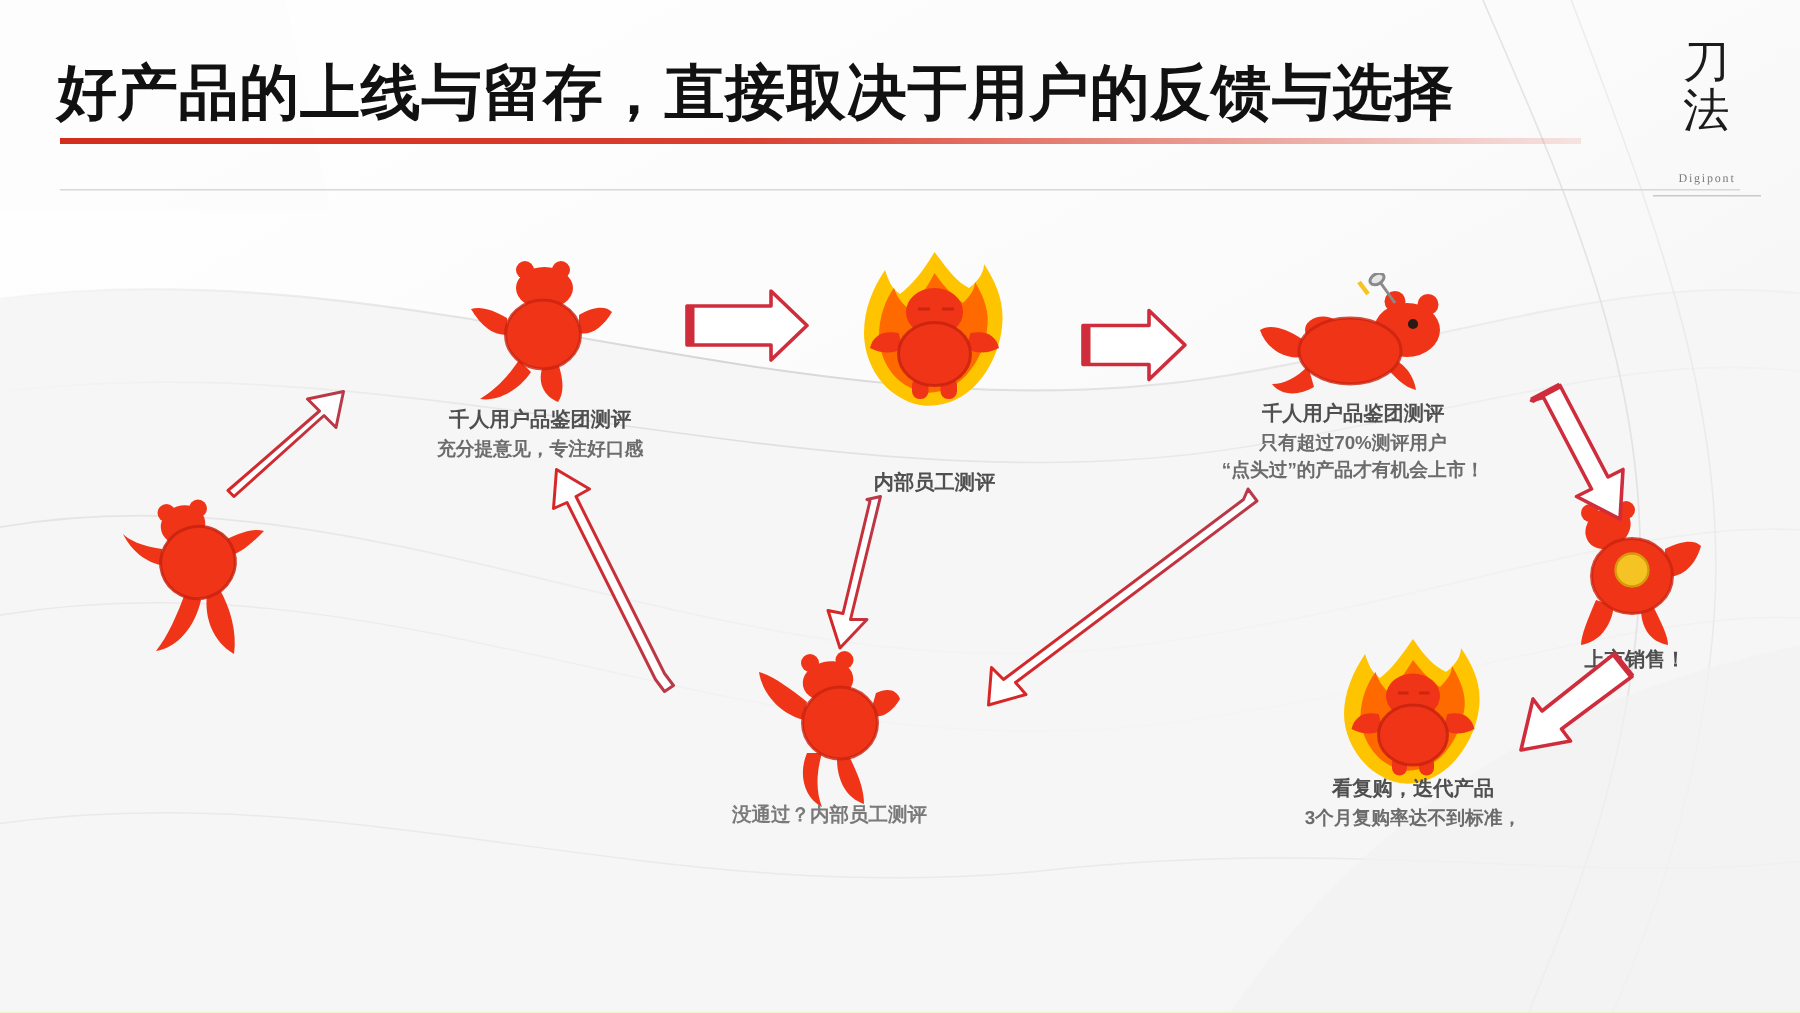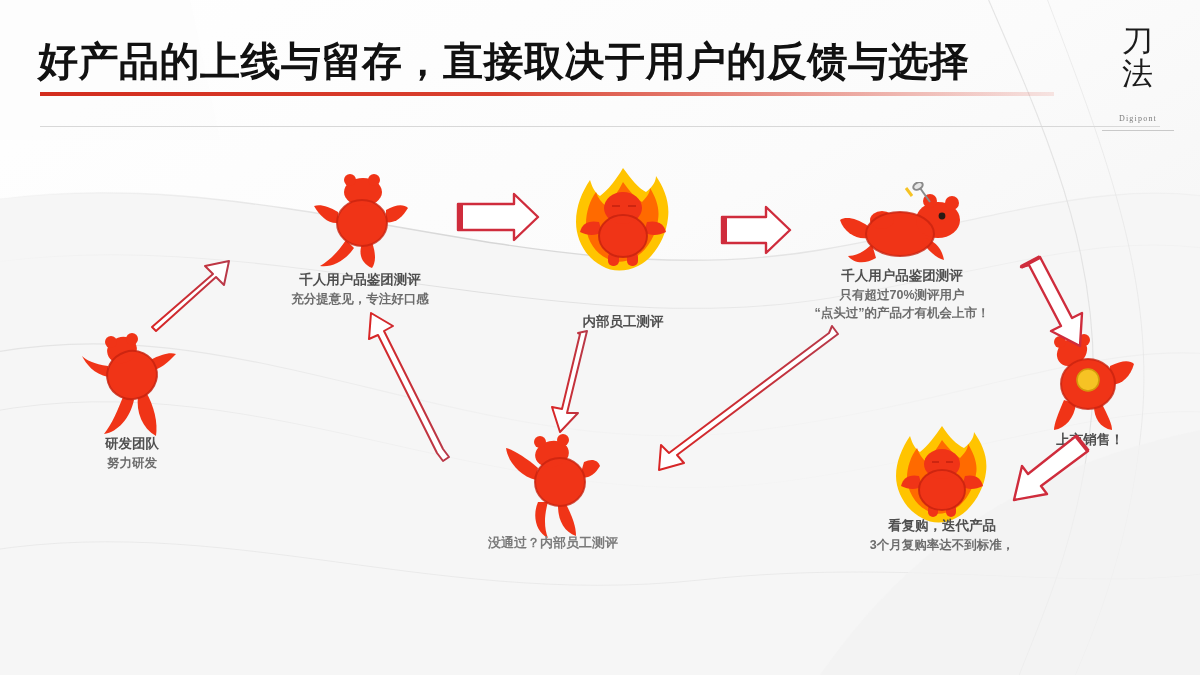--- a/index.html
+++ b/index.html
@@ -236,24 +236,20 @@
           <circle cx="54" cy="9" r="6"></circle>
           <path d="M30,36 C16,34 8,30 4,26 C8,34 16,44 30,47 Z"></path>
           <path d="M72,30 C84,24 92,22 98,24 C90,32 82,40 72,41 Z"></path>
           <path d="M46,64 C40,80 34,94 26,104 C40,102 52,88 56,70 Z"></path>
           <path d="M68,62 C76,76 80,92 78,106 C64,98 58,82 60,66 Z"></path>
         </g>
         <g fill="none" stroke="#c9230f" stroke-width="2" opacity="0.85">
           <ellipse cx="54" cy="45" rx="25" ry="24" transform="rotate(-18 54 45)"></ellipse>
         </g>
       </svg>
-      <div class="node-caption" style="top:104px; width:210px;">
-        <div class="cap-title">研发团队</div>
-        <div class="cap-sub">努力研发</div>
-      </div>
     </div>
 
     <div class="node" style="left:310px; top:168px; width:100px;">
       <svg class="node-art" viewBox="0 0 100 102">
         <g fill="#f03417">
           <ellipse cx="52" cy="55" rx="25" ry="23"></ellipse>
           <ellipse cx="53" cy="24" rx="19" ry="14"></ellipse>
           <circle cx="40" cy="12" r="6"></circle>
           <circle cx="64" cy="12" r="6"></circle>
           <path d="M28,44 C18,38 10,36 4,38 C10,48 18,56 28,55 Z"></path>

